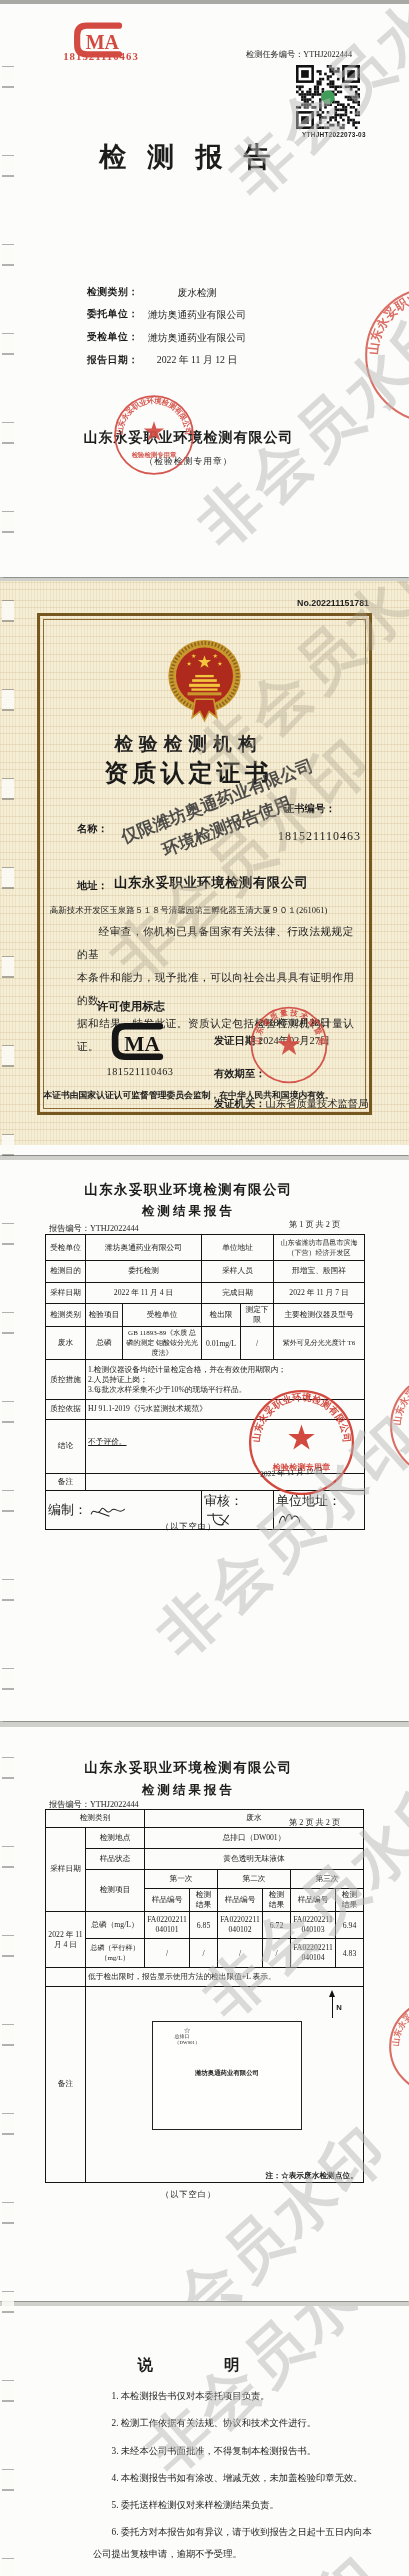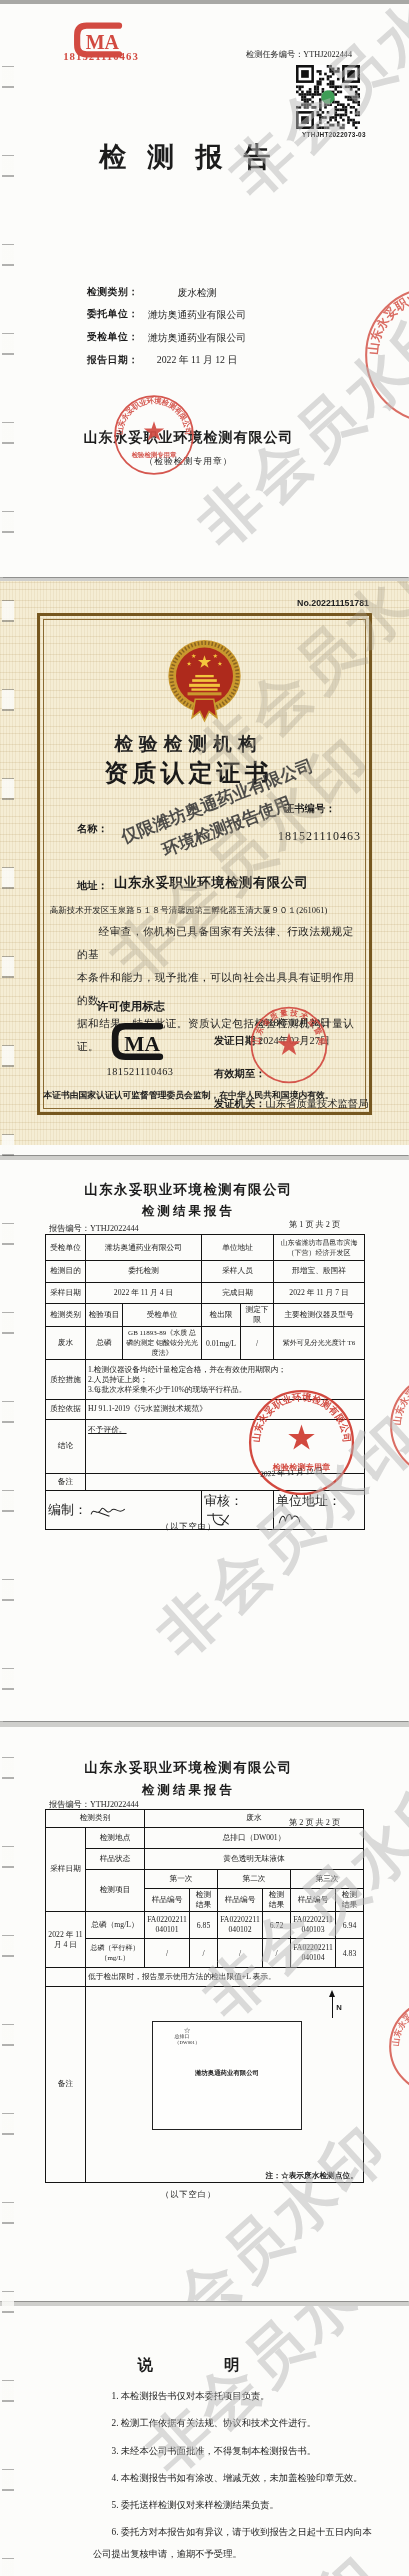--- a/index.html
+++ b/index.html
@@ -508,21 +508,21 @@
           <div>2.人员持证上岗；</div>
           <div>3.每批次水样采集不少于10%的现场平行样品。</div>
         </td>
       </tr>
       <tr style="height:19.6px;">
         <td>质控依据</td>
         <td colspan="5" class="lft">HJ 91.1-2019《污水监测技术规范》</td>
       </tr>
       <tr style="height:54px;">
         <td>结论</td>
-        <td colspan="5" class="lft" style="vertical-align:top; padding-top:5px;text-decoration:underline;">不予评价。</td>
+        <td colspan="5" class="lft" style="vertical-align:top; padding-top:17px;text-decoration:underline;">不予评价。</td>
       </tr>
       <tr style="height:17.5px;">
         <td>备注</td>
         <td colspan="5"></td>
       </tr>
       <tr style="height:24px;">
         <td colspan="3" class="lft">
           <span class="sig-label">编制：</span>
           <svg width="46" height="15.5" viewBox="0 0 90 30" style="vertical-align:middle;">
                 <path d="M4 20 C10 4 16 26 24 10 C30 2 34 24 44 12 C52 4 58 22 70 10 M18 16 l22 8" fill="none" stroke="#222" stroke-width="2"></path>

